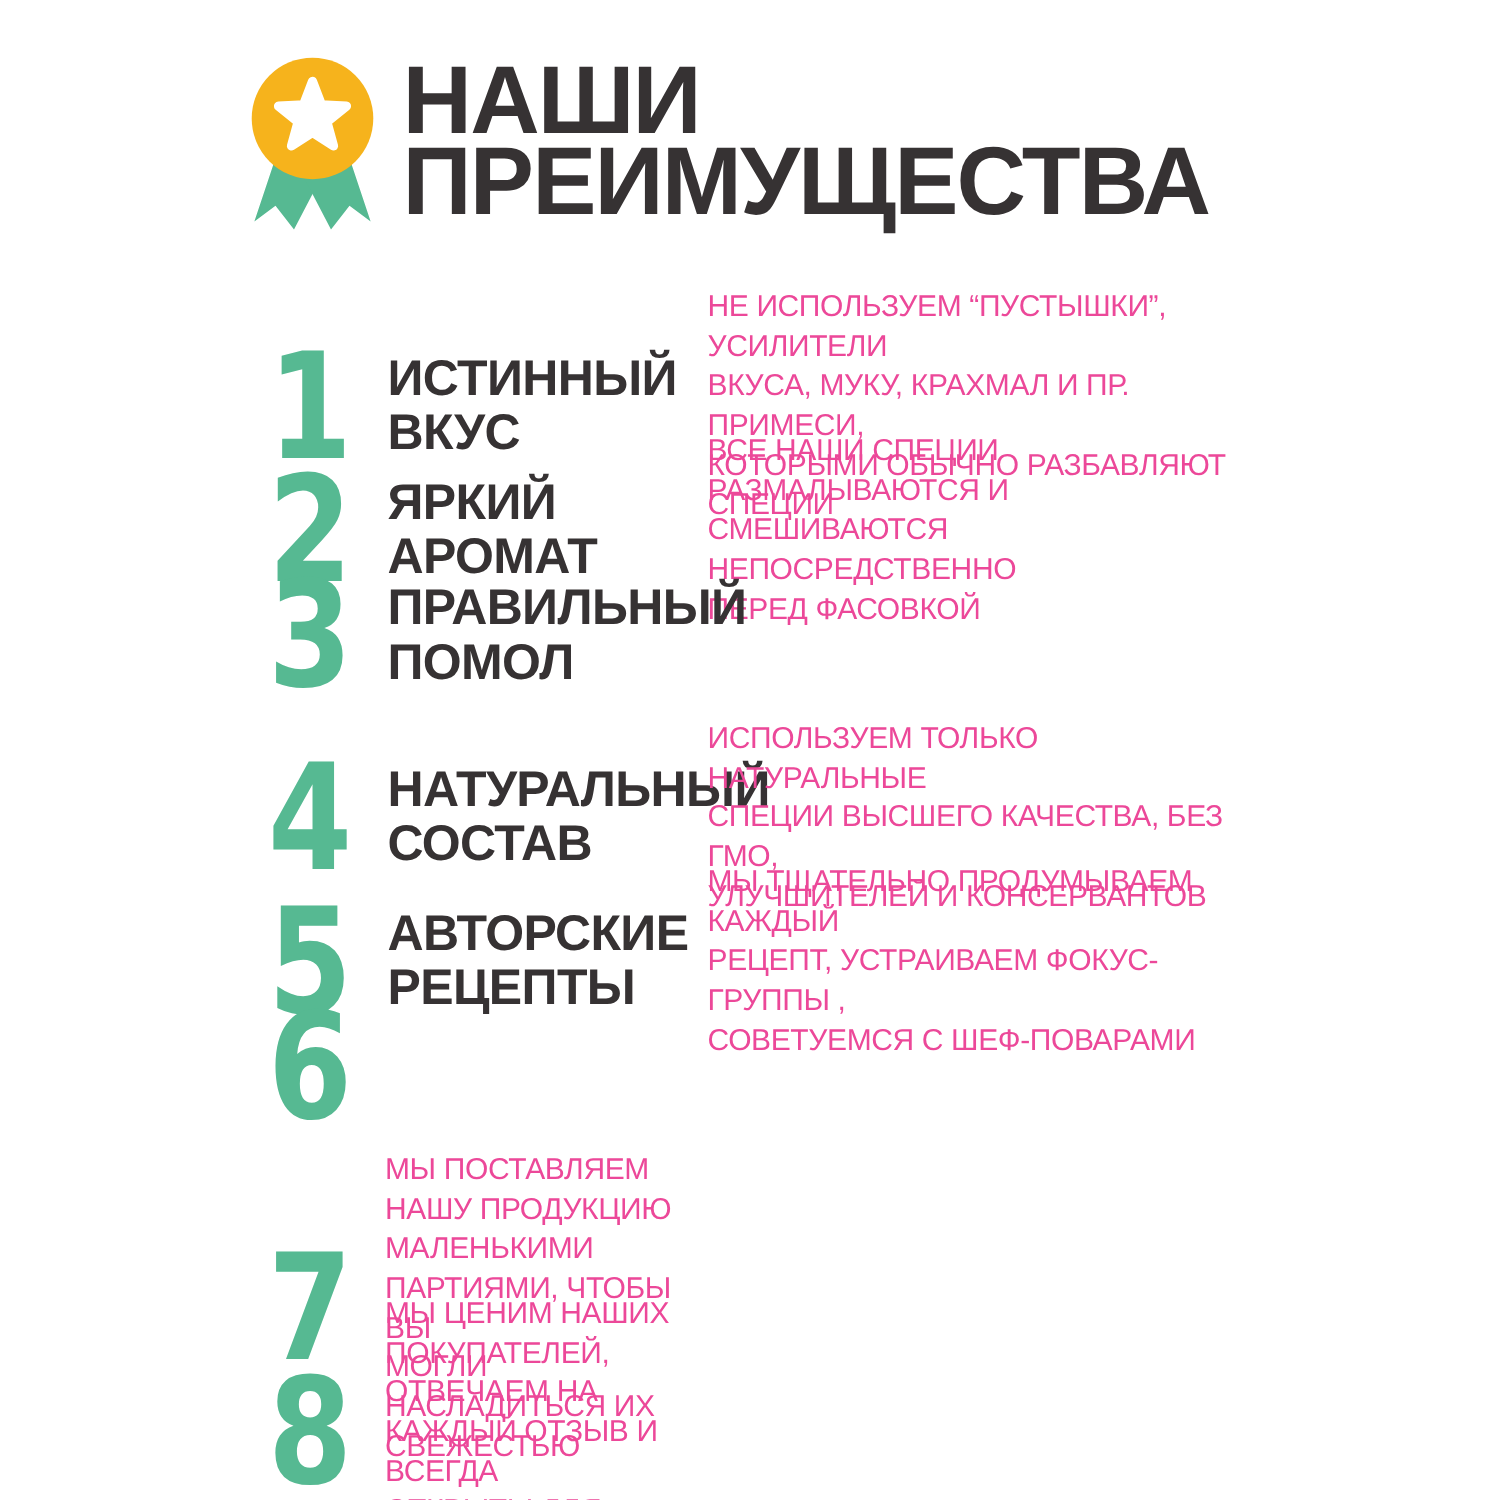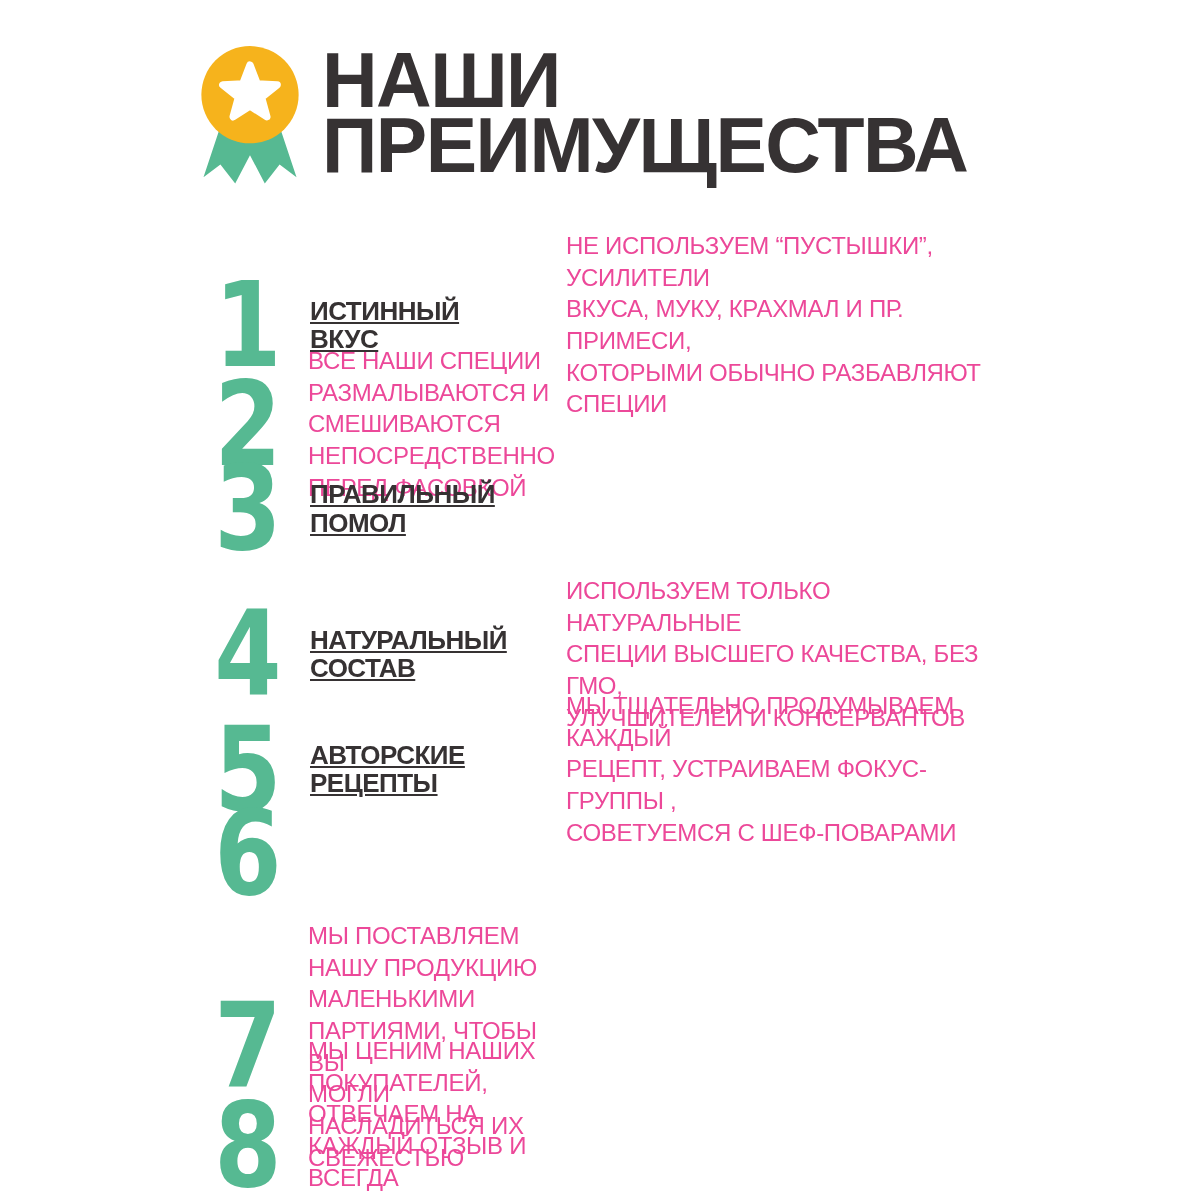--- a/index.html
+++ b/index.html
@@ -28,23 +28,23 @@
     align-items:center;
   }
   .num {
     font-family:"DejaVu Sans", sans-serif;
     font-weight:bold; font-size:118px; line-height:97px;
     color:#56B992; text-align:center;
     transform:scaleX(0.82); transform-origin:50% 50%;
   }
   .title {
     padding-left:12px;
-    font-size:26px; font-weight:bold; color:#363233;
+    font-size:40px; font-weight:bold; color:#363233;
     line-height:1.08; letter-spacing:-0.5px;
-    white-space:pre-line; text-transform:uppercase;text-decoration:underline;
+    white-space:pre-line; text-transform:uppercase;
   }
   .desc {
     padding-left:10px;
     font-size:24px; color:#ec4899;
     line-height:1.32; letter-spacing:-0.3px;
     white-space:pre-line; text-transform:uppercase;
   }
 </style>
 </head>
 <body>
@@ -72,20 +72,22 @@
     <div class="num">1</div>
     <h2 class="title">ИСТИННЫЙ
 ВКУС</h2>
     <p class="desc">НЕ ИСПОЛЬЗУЕМ “ПУСТЫШКИ”, УСИЛИТЕЛИ
 ВКУСА, МУКУ, КРАХМАЛ И ПР. ПРИМЕСИ,
 КОТОРЫМИ ОБЫЧНО РАЗБАВЛЯЮТ СПЕЦИИ</p>
   </section>
 
   <section class="row">
     <div class="num">2</div>
+    <h2 class="title">ЯРКИЙ
+АРОМАТ</h2>
     <p class="desc">ВСЕ НАШИ СПЕЦИИ РАЗМАЛЫВАЮТСЯ И
 СМЕШИВАЮТСЯ НЕПОСРЕДСТВЕННО
 ПЕРЕД ФАСОВКОЙ</p>
   </section>
 
   <section class="row">
     <div class="num">3</div>
     <h2 class="title">ПРАВИЛЬНЫЙ
 ПОМОЛ</h2>
   </section>

